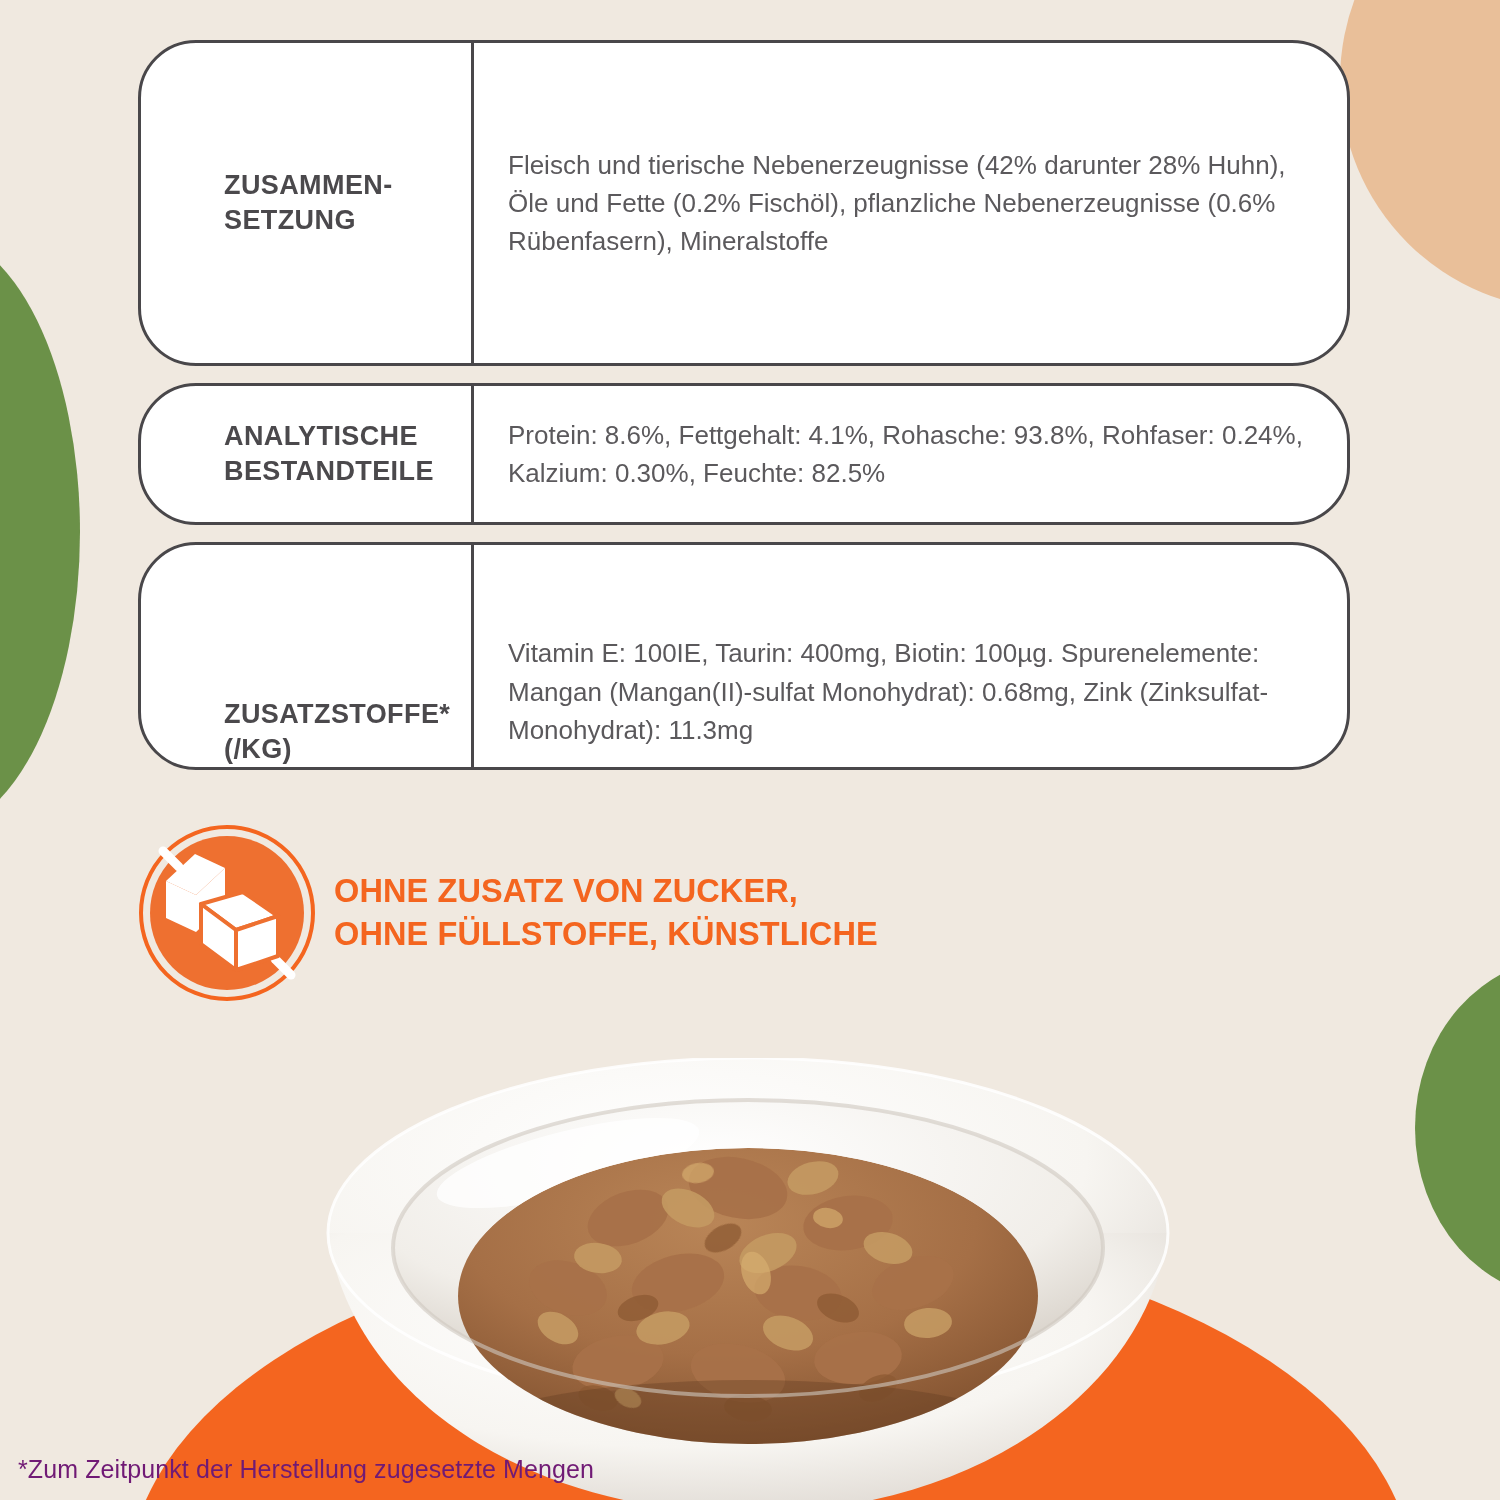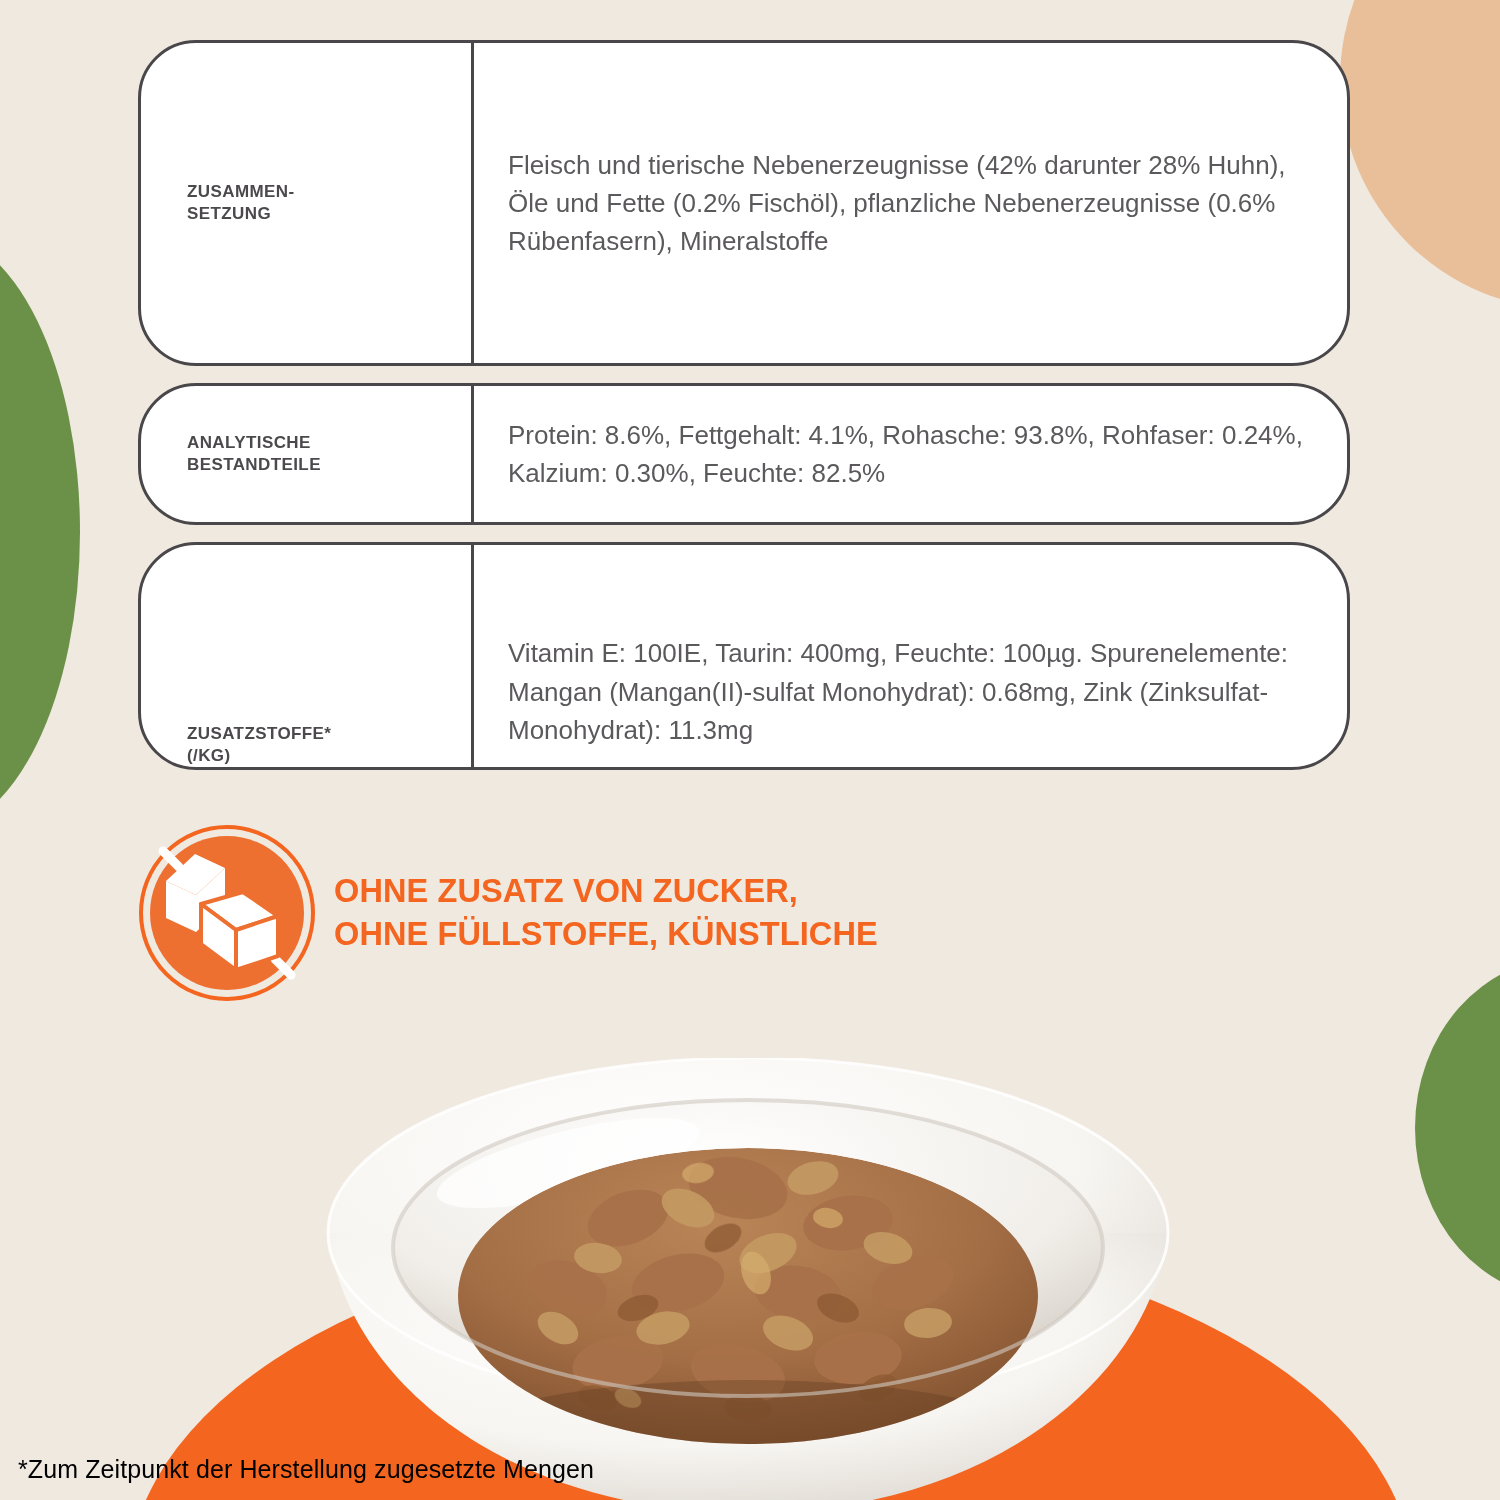--- a/index.html
+++ b/index.html
@@ -90,25 +90,26 @@
   }
   .card-body-cell {
     flex: 1 1 auto;
     display: flex;
     align-items: center;
     padding: 18px 36px 18px 34px;
     box-sizing: border-box;
   }
   .card-label {
     font-weight: bold;
-    font-size: 17px;
+    font-size: 27px;
     line-height: 1.30;
     letter-spacing: 0.4px;
     color: #4b494c;
     text-transform: uppercase;
+    margin-left: 37px;
   }
   .card-text {
     font-size: 26px;
     line-height: 1.47;
     color: #5b595c;
     font-weight: 400;
   }
 
   #card-composition { height: 326px; }
   #card-analytical  { height: 142px; }
@@ -154,21 +155,21 @@
     width: 960px;
     height: 470px;
   }
 
   
   #footnote {
     position: absolute;
     left: 18px;
     top: 1455px;
     font-size: 25px;
-    color: #000000;
+    color: #701a75;
     letter-spacing: 0.1px;
   }
 </style>
 </head>
 <body>
 
 <div id="stage">
 
   <div class="blob" id="blob-peach-tr"></div>
   <div class="blob" id="blob-green-left"></div>
@@ -205,21 +206,21 @@
 
     <div class="card" id="card-additives">
       <div class="card-label-cell">
         <div class="card-label">
           <span>ZUSATZSTOFFE*</span><br>
           <span>(/KG)</span>
         </div>
       </div>
       <div class="card-divider"></div>
       <div class="card-body-cell">
-        <div class="card-text">Vitamin E: 100IE, Taurin: 400mg, Feuchte: 100µg. Spurenelemente: Mangan (Mangan(II)-sulfat Monohydrat): 0.68mg, Zink (Zinksulfat-Monohydrat): 11.3mg</div>
+        <div class="card-text">Vitamin E: 100IE, Taurin: 400mg, Biotin: 100µg. Spurenelemente: Mangan (Mangan(II)-sulfat Monohydrat): 0.68mg, Zink (Zinksulfat-Monohydrat): 11.3mg</div>
       </div>
     </div>
 
   </div>
 
   <div id="badges">
 
     <div class="badge" id="badge-no-sugar">
       <div class="badge-icon">
         <svg width="178" height="178" viewBox="0 0 178 178" xmlns="http://www.w3.org/2000/svg">

